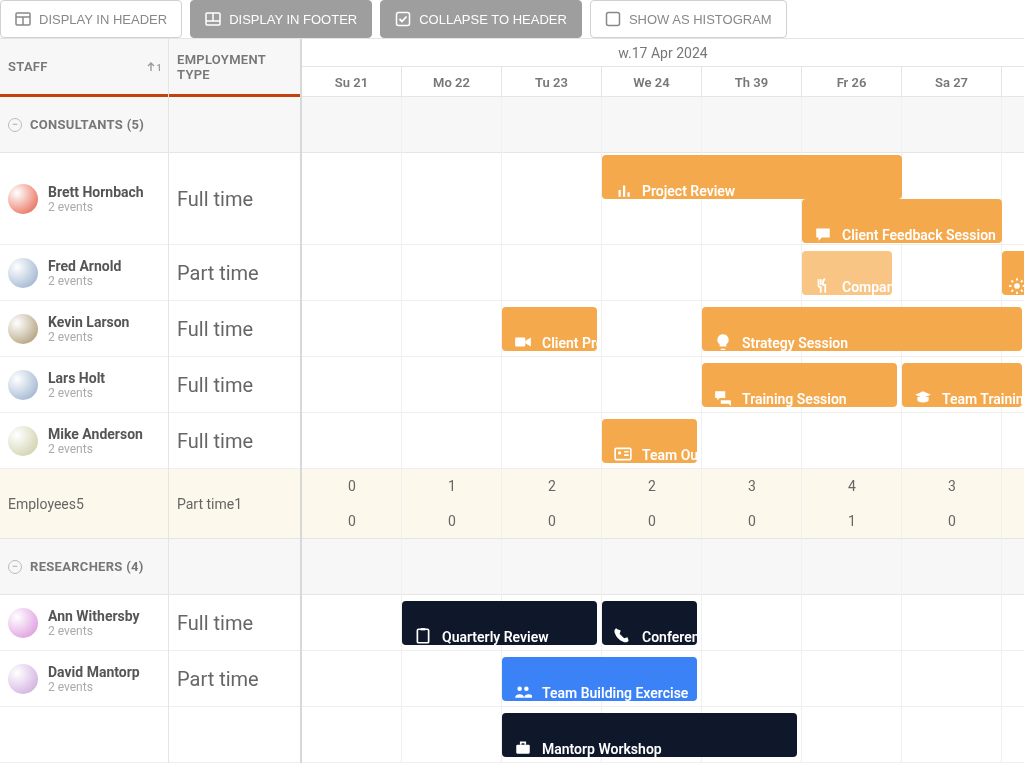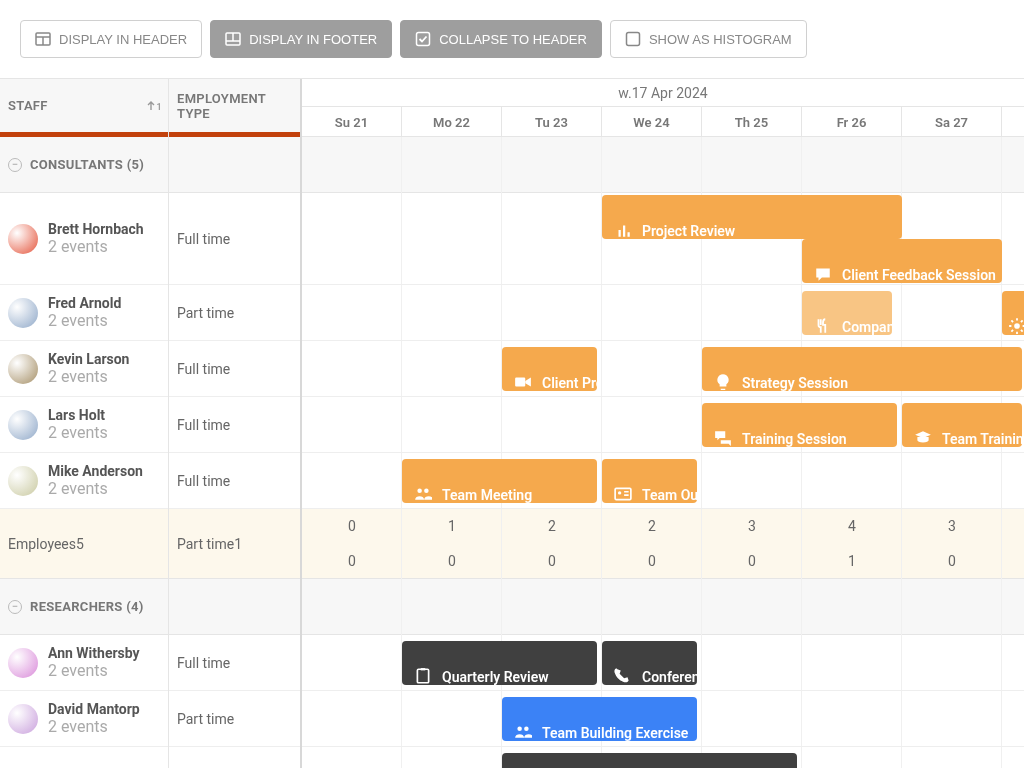--- a/index.html
+++ b/index.html
@@ -1,60 +1,60 @@
 <!DOCTYPE html>
 <html><head>
 <meta charset="utf-8">
 <style>
 *{box-sizing:border-box;margin:0;padding:0}
 body{font-family:-apple-system,BlinkMacSystemFont,"Segoe UI",Roboto,sans-serif;font-size:14px;color:#555;background:#fff;width:1024px;height:768px;overflow:hidden}
-.toolbar{display:flex;gap:8px;padding:20px}
+.toolbar{display:flex;gap:8px;padding:0}
 .tb-btn{display:flex;align-items:center;gap:8px;padding:10px 14px;border:1px solid #d0d0d0;border-radius:4px;background:#fff;cursor:pointer;color:#888;font-size:13px;font-weight:500}
 .tb-btn.active-grey{background:#9e9e9e;color:#fff;border-color:#9e9e9e}
 .tb-icon{width:16px;height:16px;flex:none}
 .grid{display:flex;border-top:1px solid #e5e5e5}
 .left{flex:none;display:flex}
 .col-staff{width:169px;border-right:1px solid #e5e5e5}
 .col-emp{width:133px;border-right:2px solid #d8d8d8}
-.hdr{height:58px;display:flex;align-items:center;padding:0 8px;background:#f7f7f7;color:#777;font-weight:600;font-size:13px;letter-spacing:.3px;border-bottom:5px solid #c2410c;position:relative;text-transform:uppercase}
+.hdr{height:58px;display:flex;align-items:center;padding:0 8px;background:#f7f7f7;color:#777;font-weight:600;font-size:13px;letter-spacing:.3px;border-bottom:3px solid #c2410c;position:relative;text-transform:uppercase}
 .hdr .sort{position:absolute;right:6px;top:50%;transform:translateY(-50%);display:flex;align-items:flex-end;color:#bbb}
 .righthdr{height:58px;border-bottom:1px solid #e5e5e5}
 .weektitle{height:28px;display:flex;align-items:center;justify-content:center;font-weight:400;color:#777;border-bottom:1px solid #e5e5e5}
 .days{display:flex;height:30px}
 .day{flex:none;width:100px;display:flex;align-items:center;justify-content:center;border-right:1px solid #e5e5e5;color:#777;font-weight:600;font-size:13px}
 .group-row{height:56px;display:flex;align-items:center;padding:0 8px;background:#f7f7f7;border-bottom:1px solid #e5e5e5;font-weight:700;color:#777;gap:8px;font-size:13px;letter-spacing:.3px}
 .minus{width:14px;height:14px;border-radius:50%;border:1.5px solid #bbb;color:#bbb;display:flex;align-items:center;justify-content:center;font-size:11px;line-height:1}
 .row{height:56px;border-bottom:1px solid #eee;display:flex;align-items:center;padding:0 8px;gap:10px}
 .row-tall{height:92px}
 .avatar{width:30px;height:30px;border-radius:50%;flex:none;background:#ccc;background-size:cover}
 .av-r{background:radial-gradient(circle at 30% 30%,#fff,#e4553c)}
 .av-b{background:radial-gradient(circle at 30% 30%,#fff,#8fa8c8)}
 .av-g{background:radial-gradient(circle at 30% 30%,#fff,#a58f66)}
 .av-y{background:radial-gradient(circle at 30% 30%,#fff,#c9a0dc)}
 .av-o{background:radial-gradient(circle at 30% 30%,#fff,#c9c9a0)}
 .av-p{background:radial-gradient(circle at 30% 30%,#fff,#d98ad9)}
 .nm{font-weight:700;color:#555}
-.sub{font-size:16px;color:#aaa}
-.emp{color:#666;font-size:14px}
+.sub{font-size:12px;color:#aaa}
+.emp{color:#666;font-size:20px}
 .summary{height:70px;background:#fdf8ec;border-bottom:1px solid #e5e5e5;display:flex;flex-direction:column;justify-content:center;padding:0 8px;color:#666;gap:6px}
 .summary .line{display:flex;justify-content:flex-start}
 .right{flex:none;width:722px;overflow:hidden;position:relative}
 .tl-body{position:relative}
 .tl-row{height:56px;border-bottom:1px solid #eee;position:relative}
 .tl-row-tall{height:92px}
 .tl-group{height:56px;border-bottom:1px solid #e5e5e5;background:#f7f7f7}
 .tl-summary{height:70px;background:#fdf8ec;border-bottom:1px solid #e5e5e5;display:flex;flex-direction:column}
 .tl-summary .sline{flex:1;display:flex}
 .tl-summary .scell{width:100px;display:flex;align-items:center;justify-content:center;color:#666}
 .cols-bg{position:absolute;inset:0;display:flex;pointer-events:none}
 .cols-bg div{width:100px;border-right:1px solid #f0f0f0}
 .event{position:absolute;height:44px;border-radius:4px;display:flex;align-items:flex-end;gap:10px;padding:0 12px;color:#fff;font-weight:600;font-size:14px;overflow:hidden;white-space:nowrap}
 .orange{background:#f5a94d}
 .orange-lt{background:#f8c584}
-.pink{background:#404040}
+.pink{background:#0f172a}
 .pink-lt{background:#3b82f6}
 .ev-icon{width:18px;height:18px;flex:none;fill:#fff;color:#fff}
 </style>
 </head>
 <body>
 
 <div class="toolbar">
   <button class="tb-btn">
     <svg class="tb-icon" viewBox="0 0 16 16">
         <rect x="1" y="2" width="14" height="12" rx="1" fill="none" stroke="currentColor" stroke-width="1.5"></rect>
@@ -203,21 +203,21 @@
   </div>
 
   <div class="right">
     <div class="righthdr">
       <div class="weektitle">w.17 Apr 2024</div>
       <div class="days" id="days-row">
           <div class="day">Su 21</div>
           <div class="day">Mo 22</div>
           <div class="day">Tu 23</div>
           <div class="day">We 24</div>
-          <div class="day">Th 25</div>
+          <div class="day">Th 39</div>
           <div class="day">Fr 26</div>
           <div class="day">Sa 27</div>
         </div>
     </div>
     <div class="tl-body">
       <div class="cols-bg">
           <div></div>
           <div></div>
           <div></div>
           <div></div>
@@ -283,28 +283,20 @@
         </div>
         <div class="event orange" style="left:600px;width:120px;top:6px">
           <svg class="ev-icon" viewBox="0 0 16 16">
               <path d="M8 2L1 5l7 3 7-3zM3 7v3c0 1 2 2 5 2s5-1 5-2V7" fill="currentColor"></path>
             </svg>
           <span>Team Training</span>
         </div>
       </div>
 
       <div class="tl-row">
-        <div class="event orange" style="left:100px;width:195px;top:6px">
-          <svg class="ev-icon" viewBox="0 0 16 16">
-              <circle cx="5" cy="5" r="2" fill="currentColor"></circle>
-              <circle cx="11" cy="5" r="2" fill="currentColor"></circle>
-              <path d="M1 13c0-2 2-3 4-3s4 1 4 3M9 13c0-2 2-3 4-3s4 1 4 3" fill="currentColor"></path>
-            </svg>
-          <span>Team Meeting</span>
-        </div>
         <div class="event orange" style="left:300px;width:95px;top:6px">
           <svg class="ev-icon" viewBox="0 0 16 16">
               <rect x="1" y="3" width="14" height="10" rx="1" fill="none" stroke="currentColor" stroke-width="1.5"></rect>
               <circle cx="5" cy="7" r="1.5" fill="currentColor"></circle>
               <path d="M9 6h4M9 9h4" stroke="currentColor" stroke-width="1.5"></path>
             </svg>
           <span>Team Outing</span>
         </div>
       </div>
 
@@ -357,19 +349,19 @@
           <span>Team Building Exercise</span>
         </div>
       </div>
 
       <div class="tl-row">
         <div class="event pink" style="left:200px;width:295px;top:6px">
           <svg class="ev-icon" viewBox="0 0 16 16">
               <rect x="2" y="5" width="12" height="8" rx="1" fill="currentColor"></rect>
               <path d="M6 5V3h4v2" fill="none" stroke="currentColor" stroke-width="1.5"></path>
             </svg>
-          <span>Client Feedback</span>
+          <span>Mantorp Workshop</span>
         </div>
       </div>
 
     </div>
   </div>
 </div>
 
 </body></html>

